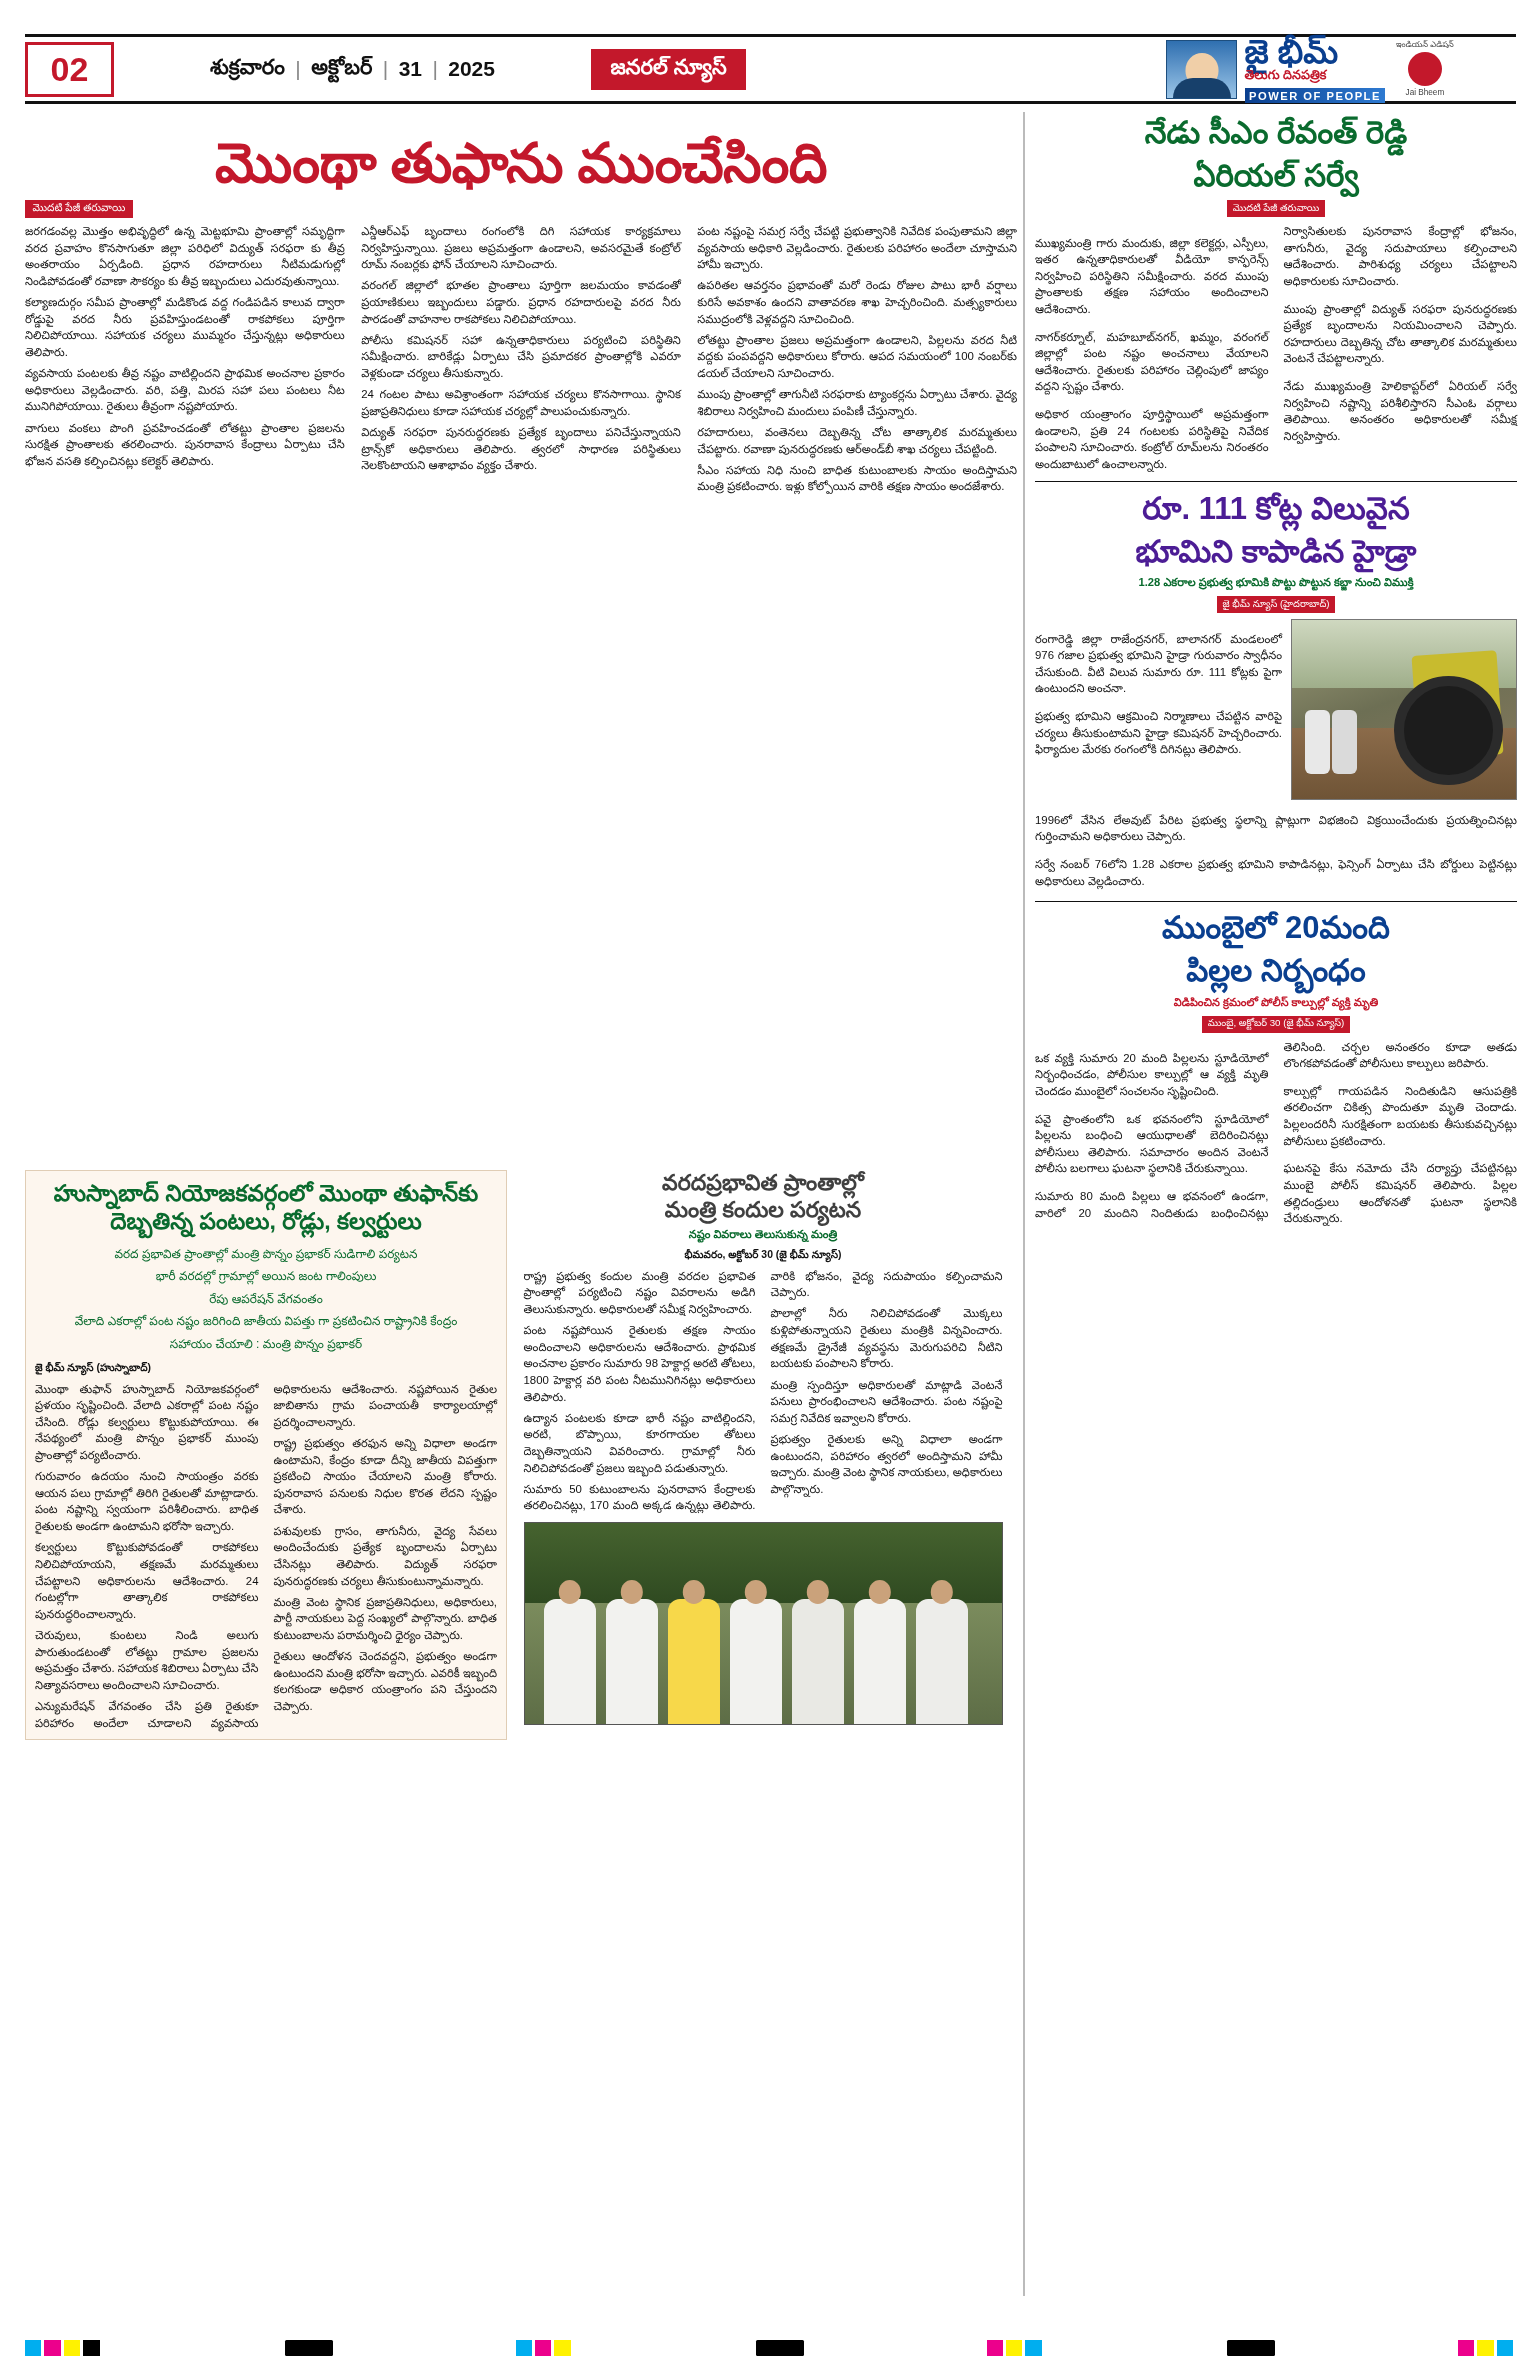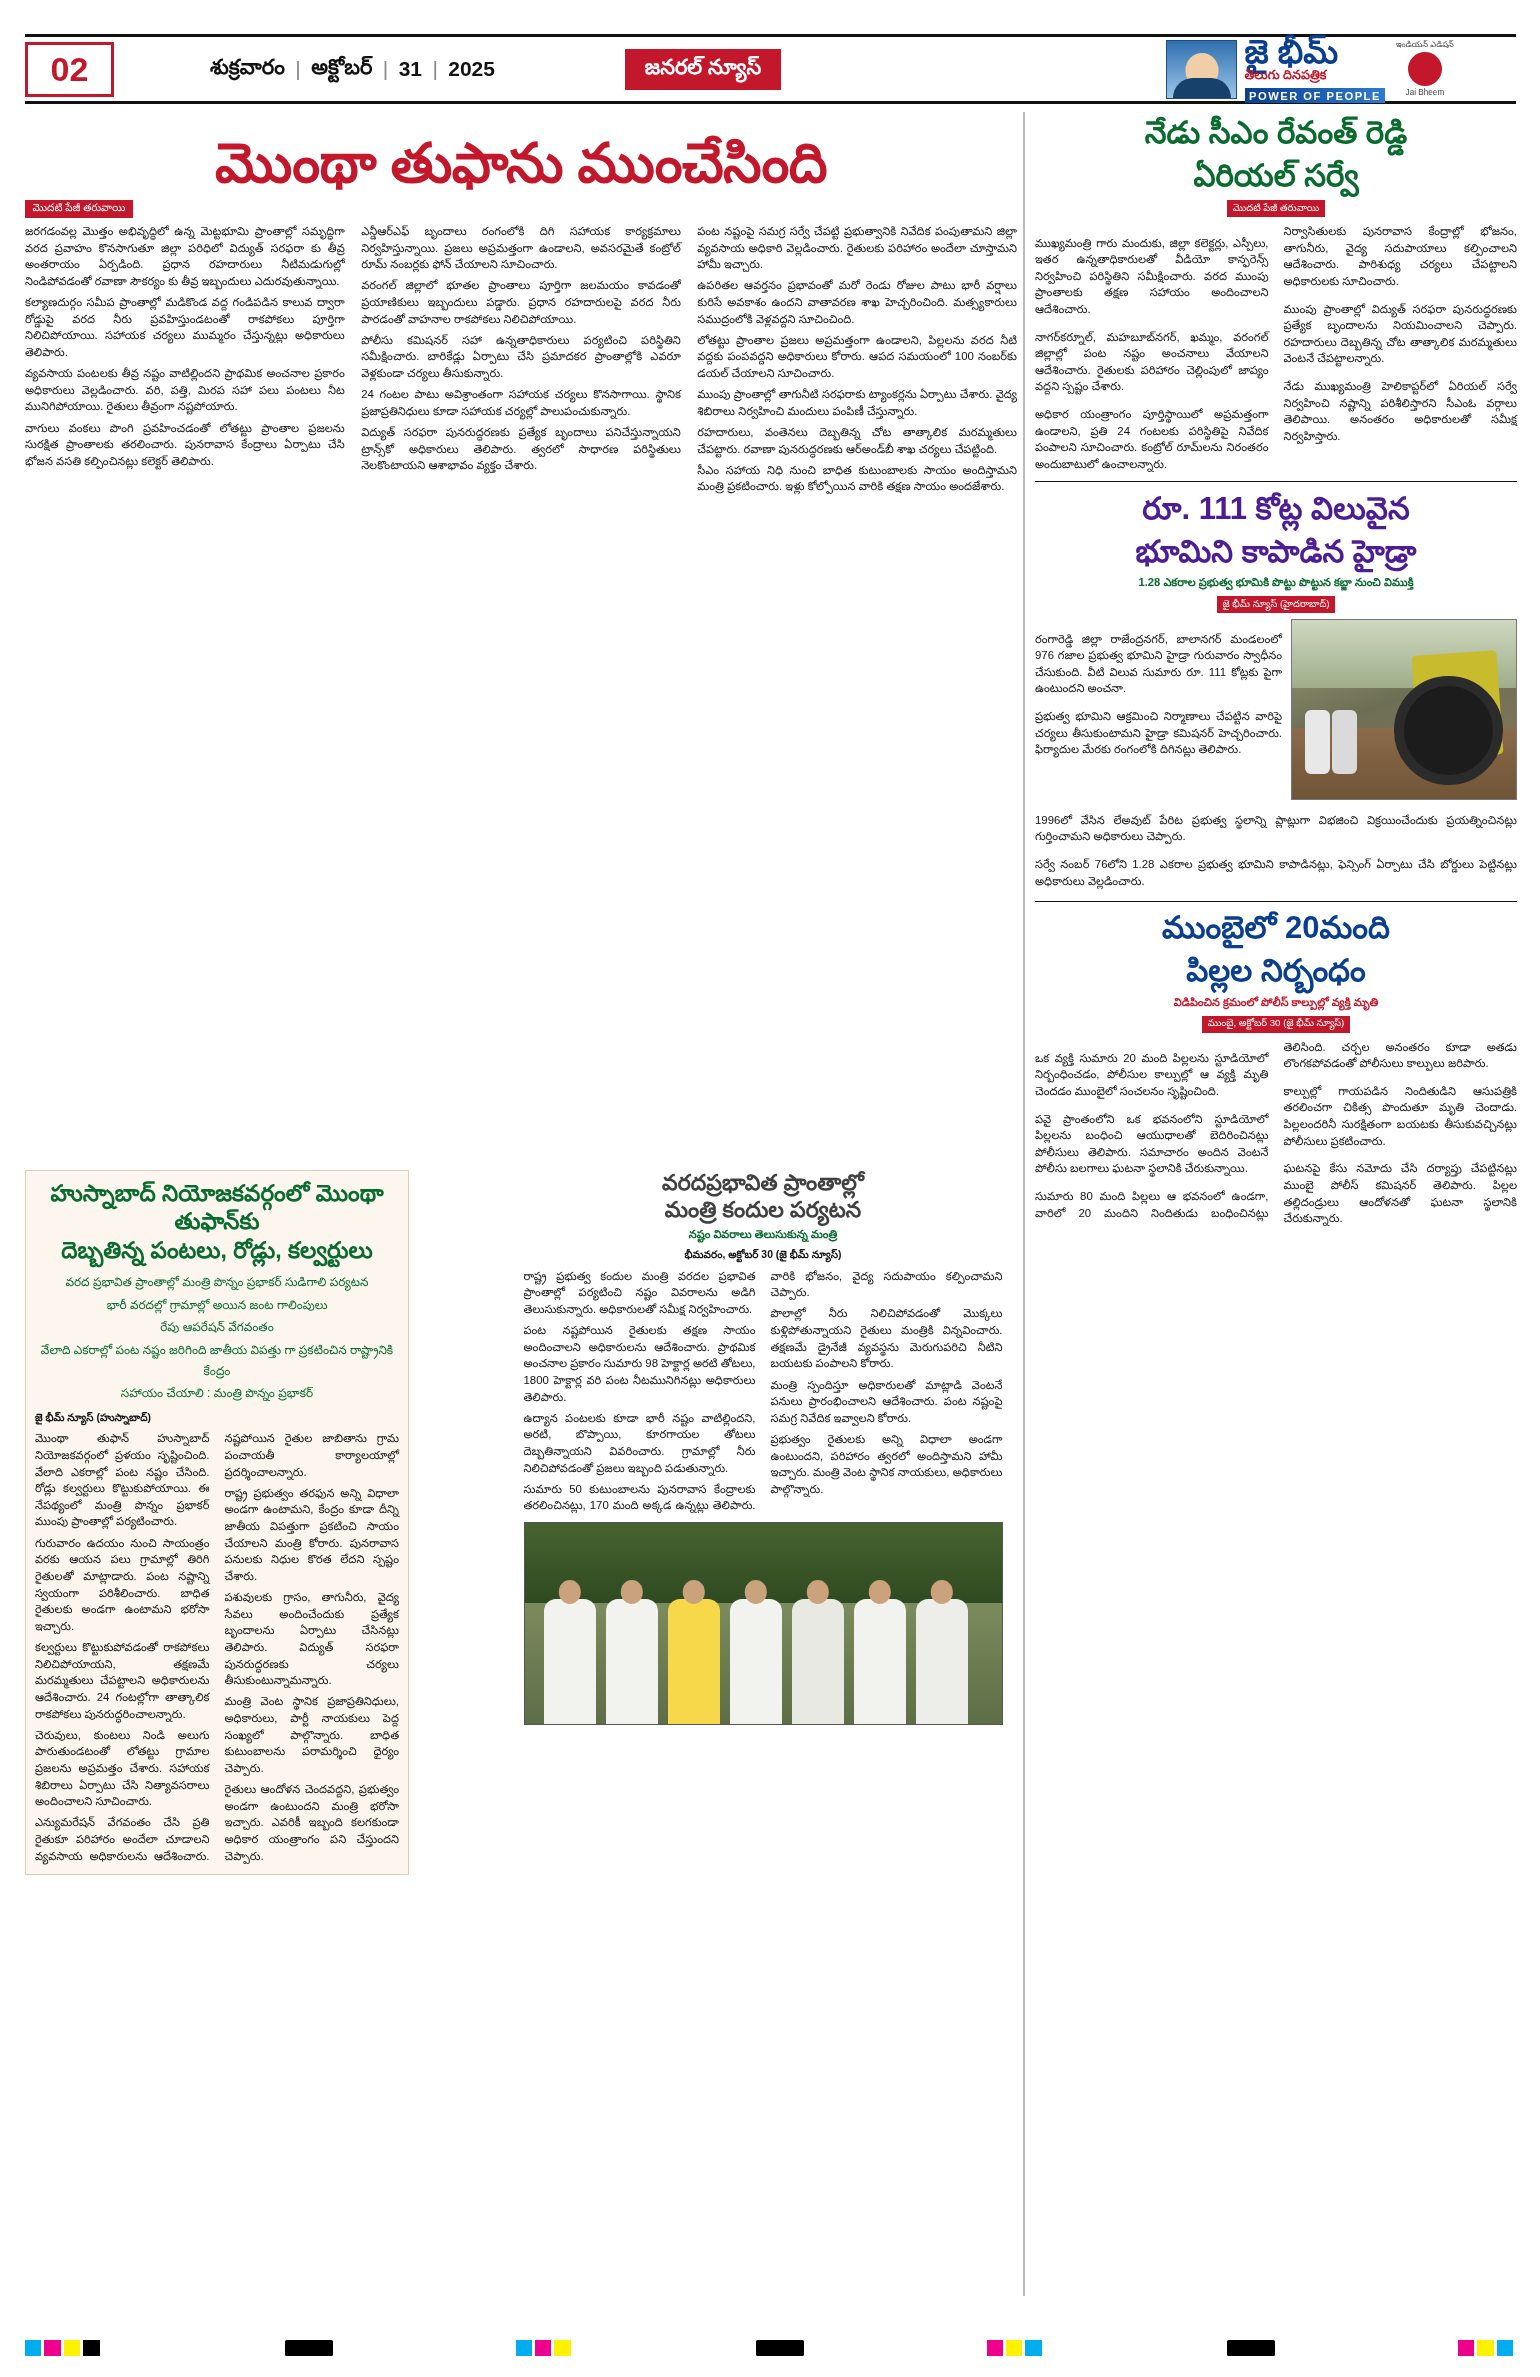--- a/index.html
+++ b/index.html
@@ -18,21 +18,21 @@
     width:83px;border:3px solid #c3182b;color:#c3182b;font-size:34px;font-weight:bold;
     display:flex;align-items:center;justify-content:center;margin:4.5px 0;
     font-family:"Liberation Sans",sans-serif;
   }
   .dateline{
     flex:0 0 477px;display:flex;align-items:center;justify-content:center;gap:10.4px;
     font-size:21px;color:#111;font-weight:bold;
   }
   .dateline .sep{color:#888;font-weight:normal;}
   .section-tag{
-    flex:0 0 224px;display:flex;align-items:center;justify-content:center;
+    flex:0 0 224px;display:flex;align-items:center;
   }
   .section-tag span{
     background:#c3182b;color:#fff;font-size:21px;font-weight:bold;padding:6px 19.4px;display:inline-block;
   }
   .mast-spacer{flex:1;}
   .logo-block{
     flex:0 0 350px;display:flex;align-items:center;gap:7.5px;padding:8px 0;
   }
   .logo-photo{
     width:69px;height:57px;background:linear-gradient(#2f6fb0,#9cc6e8);
@@ -101,21 +101,21 @@
   .group-photo{
     background:#6d7f56;position:relative;overflow:hidden;border:0.7px solid #555;
   }
   .group-photo .bg{position:absolute;inset:0;background:linear-gradient(#8fa06c,#5d6d46);}
   .group-photo .tree{position:absolute;top:0;left:0;right:0;height:40%;background:linear-gradient(#46632f,#2f4a21);}
   .group-photo .p{position:absolute;bottom:0;width:11%;height:62%;background:#f2f2ef;border-radius:12px 12px 0 0;}
   .group-photo .p:after{content:"";position:absolute;left:50%;top:-19.4px;transform:translateX(-50%);width:22.4px;height:24px;border-radius:50%;background:#caa27b;}
 
   
   .box-left{
-    position:absolute;left:25px;top:1170px;width:384px;background:#fdf6ee;border:0.7px solid #e0cdb5;
+    position:absolute;left:25px;top:1170px;width:482px;background:#fdf6ee;border:0.7px solid #e0cdb5;
     padding:7.5px 9px;box-sizing:border-box;
   }
   .box-mid{
     position:absolute;left:522px;top:1170px;width:482px;padding:0 1.5px;box-sizing:border-box;
   }
   .bh-green{font-size:23px;font-weight:bold;color:#0a6b2e;text-align:center;line-height:1.25;}
   .bh-red{font-size:22px;font-weight:bold;color:#404040;text-align:center;line-height:1.22;}
   .bullets{font-size:12px;color:#0a6b2e;text-align:center;line-height:1.75;margin:7.5px 0;}
   .bullets div{margin-bottom:1.5px;}
   .small-credit{font-size:10.4px;font-weight:bold;color:#111;margin:6px 0 4.5px;}

